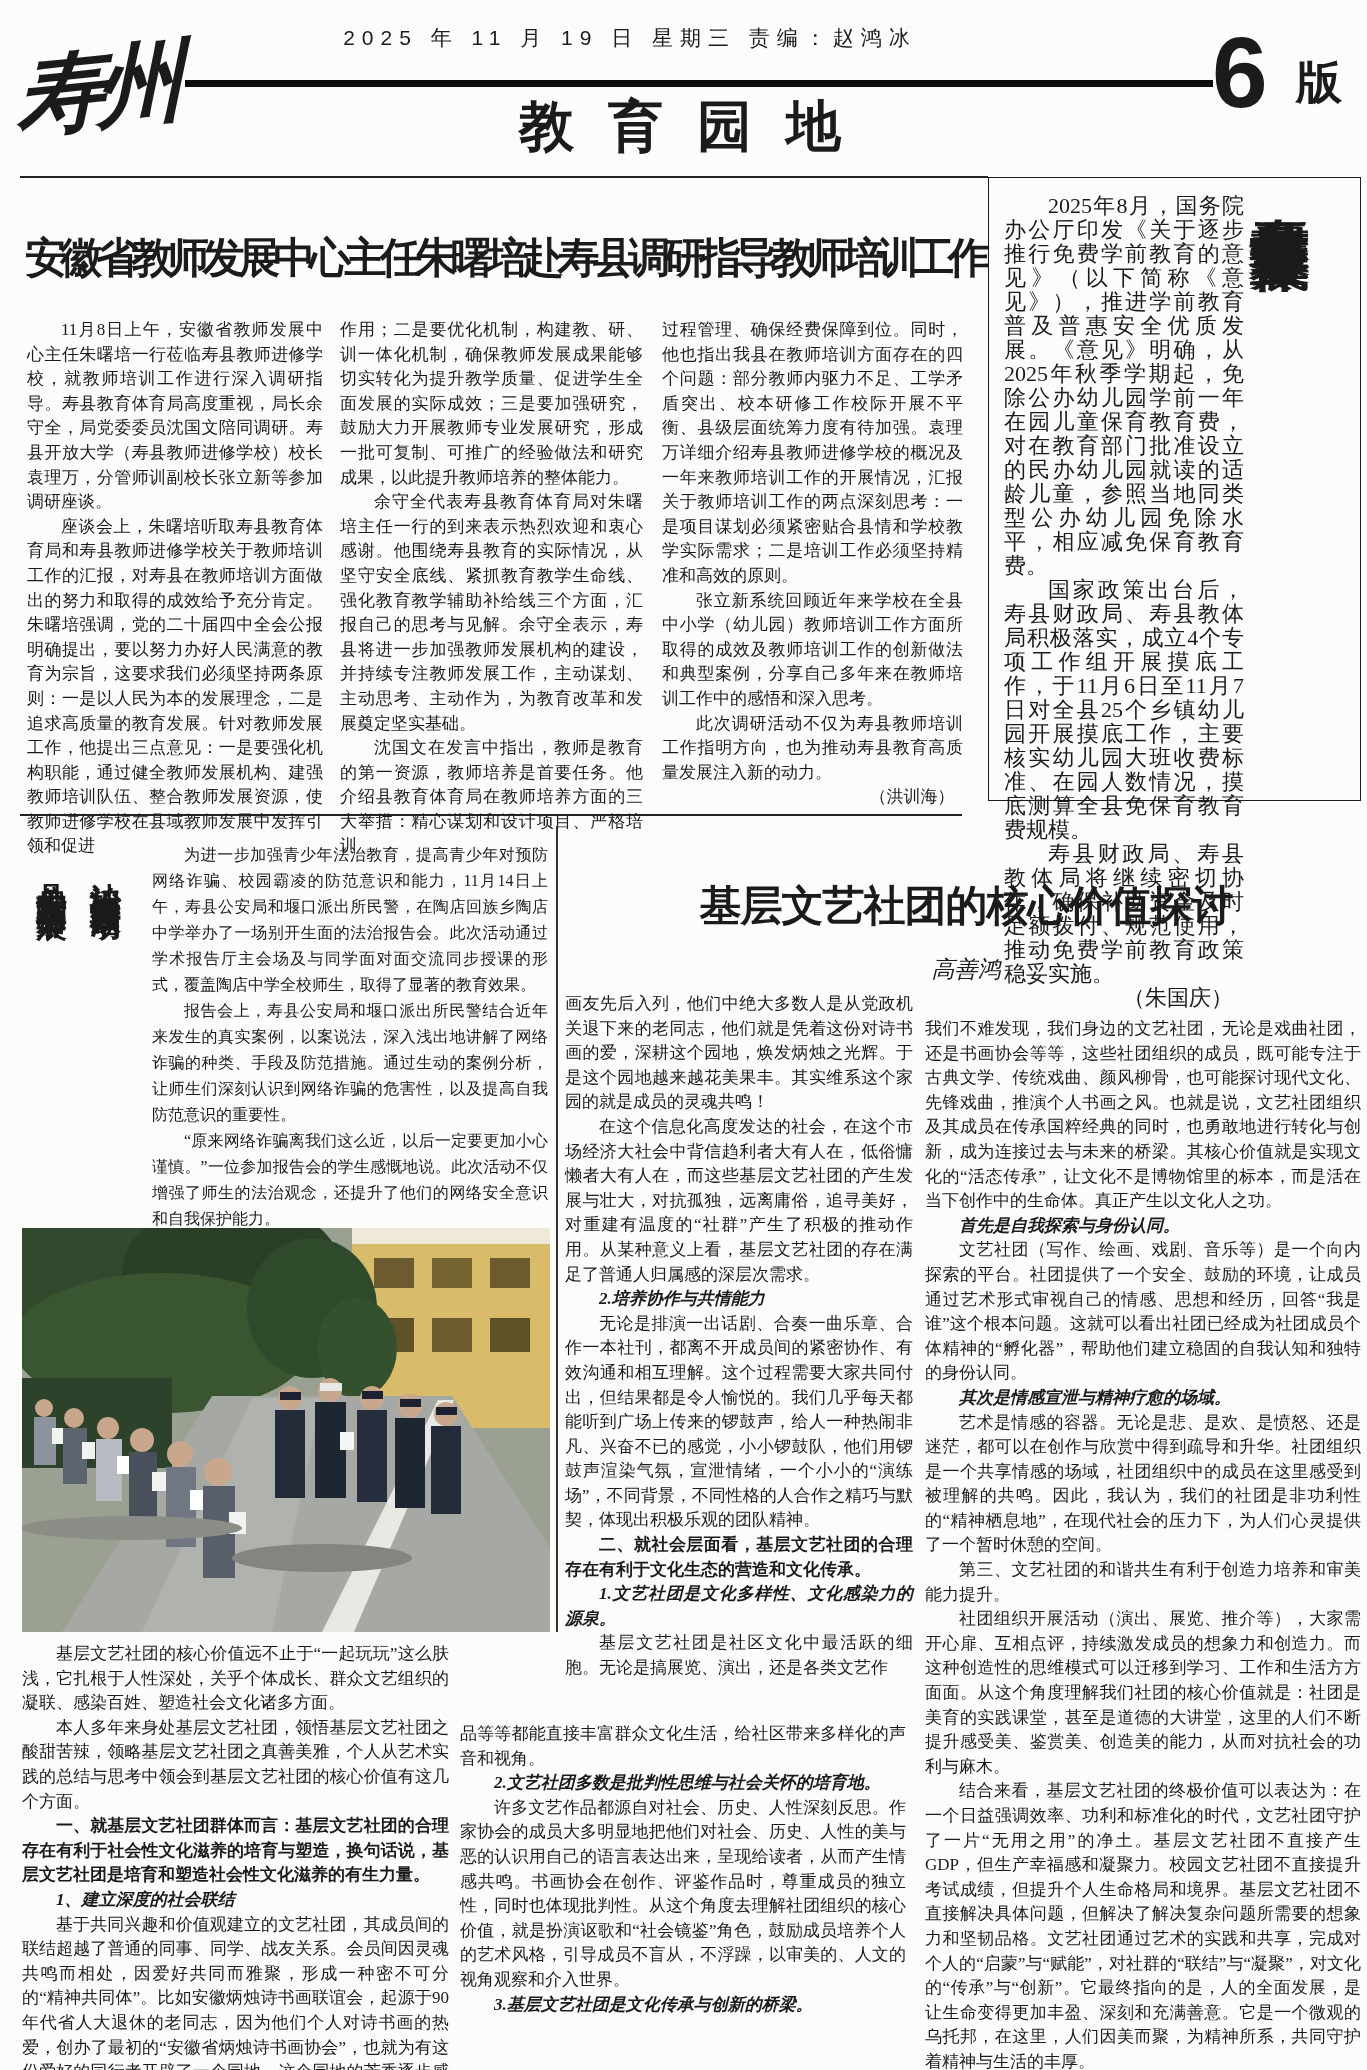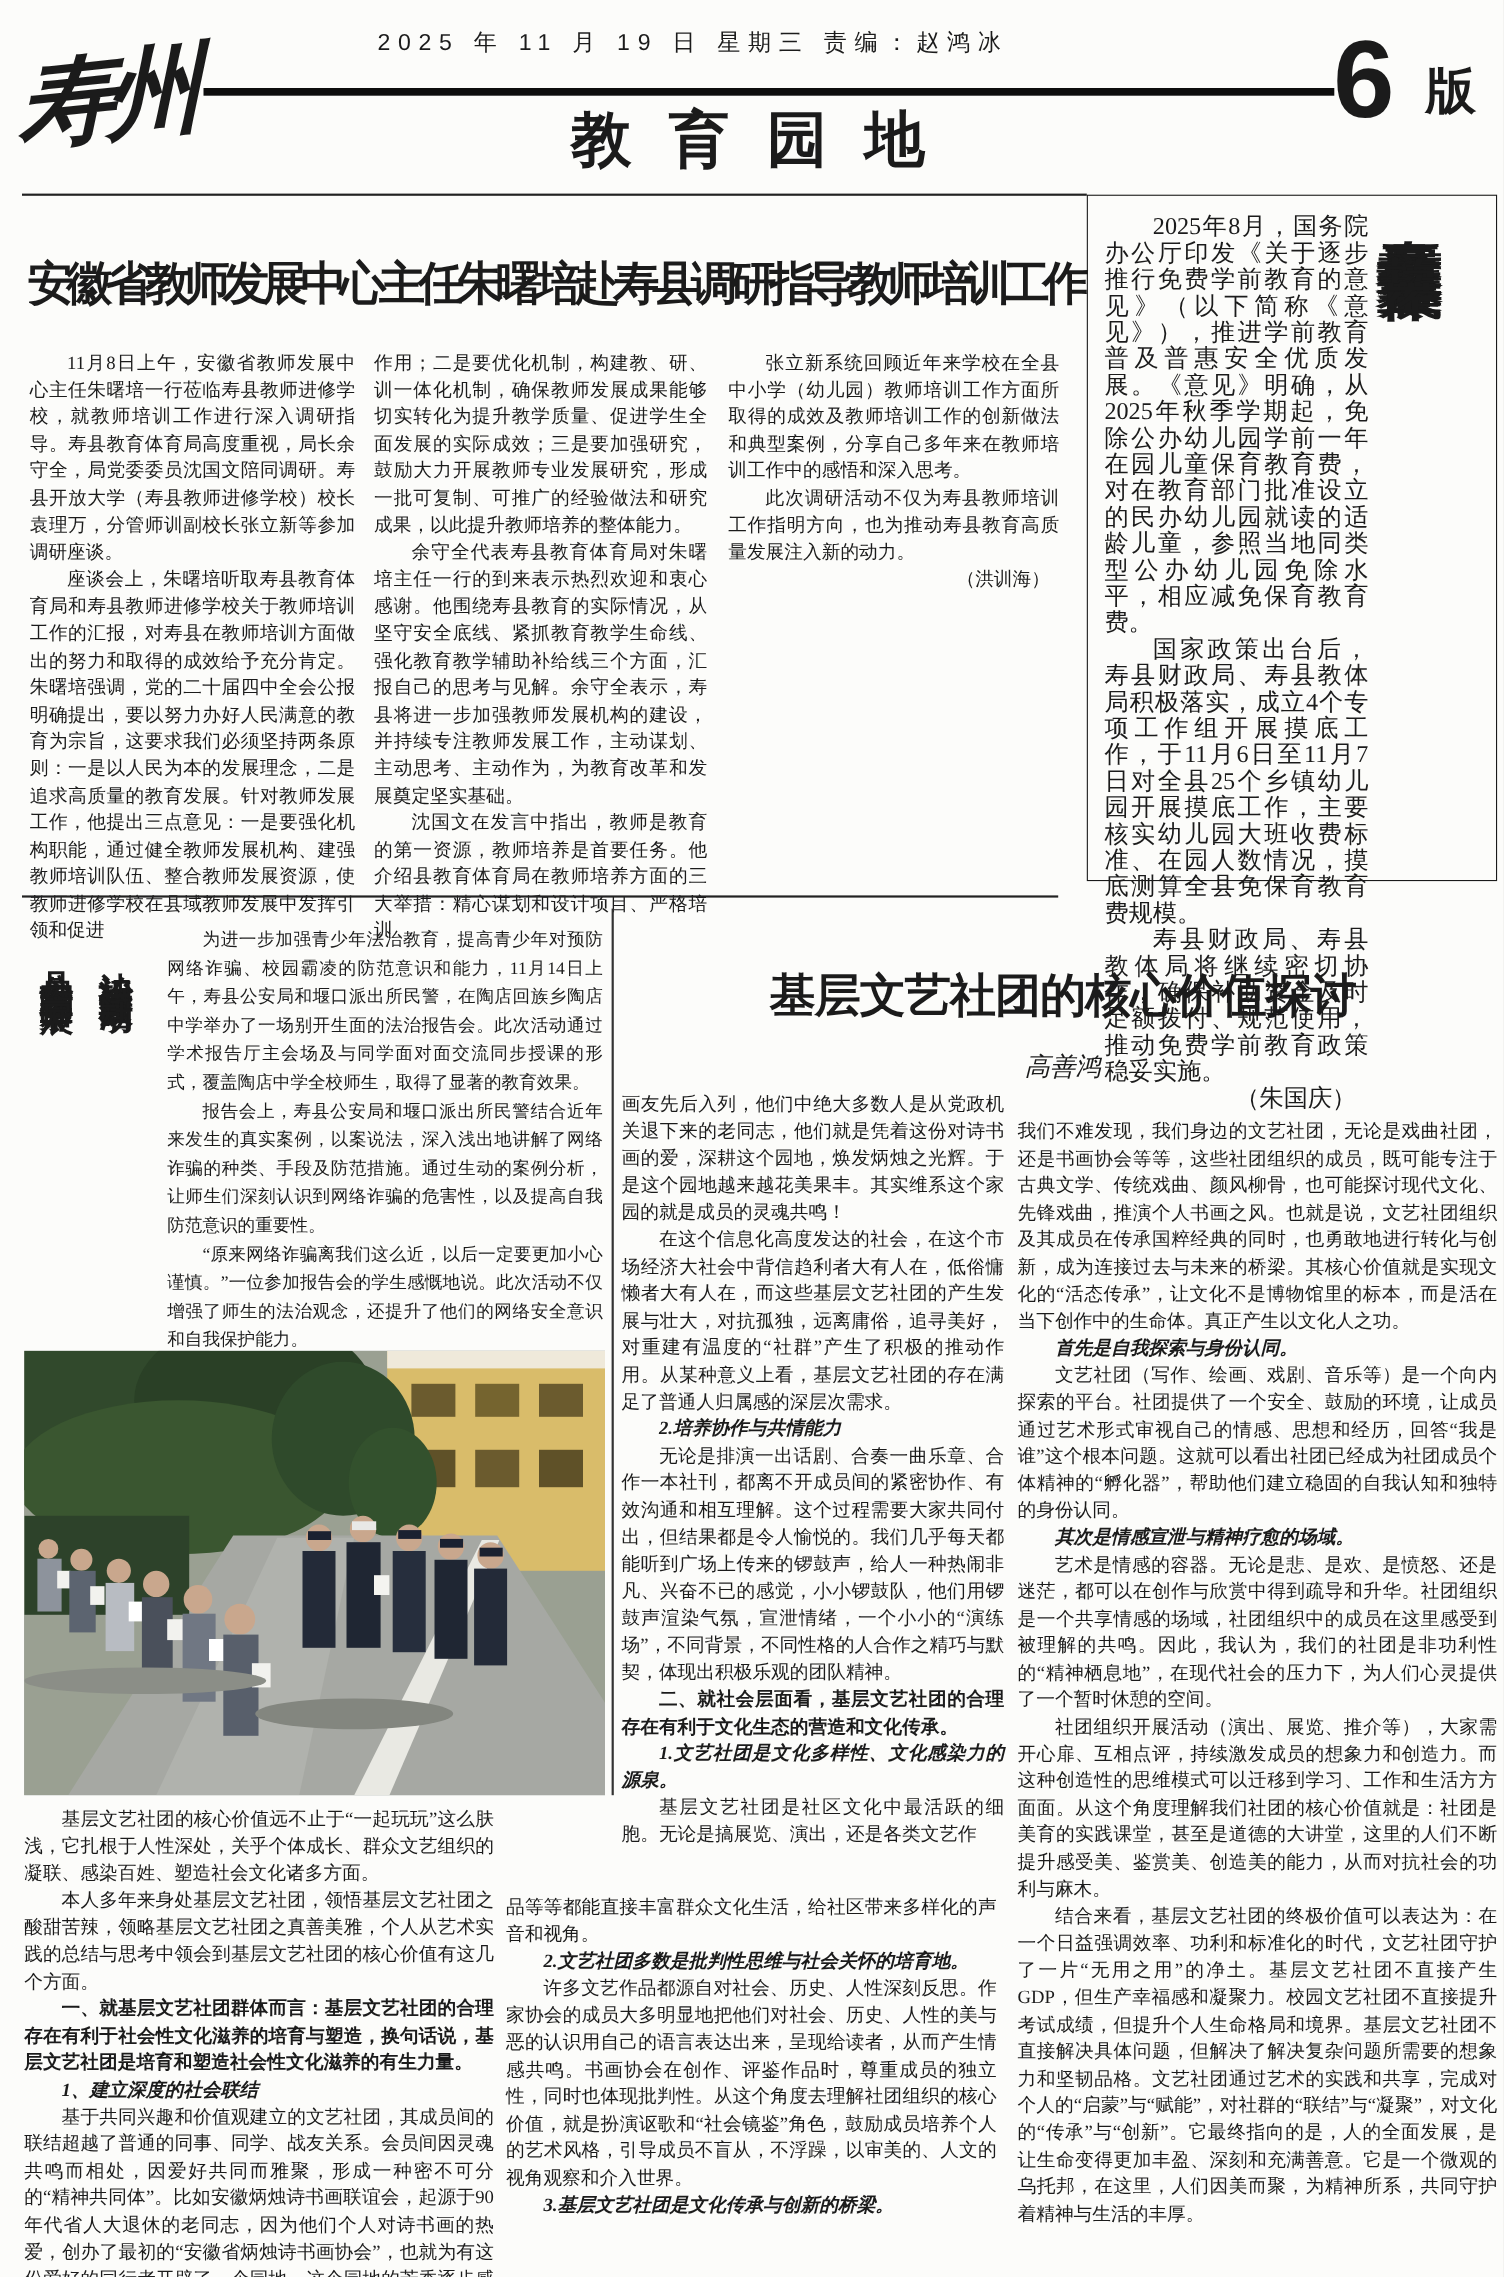--- a/index.html
+++ b/index.html
@@ -75,20 +75,21 @@
   <div class="abs newscol lead-c1">
       <p class="para s-n">11月8日上午，安徽省教师发展中心主任朱曙培一行莅临寿县教师进修学校，就教师培训工作进行深入调研指导。寿县教育体育局高度重视，局长余守全，局党委委员沈国文陪同调研。寿县开放大学（寿县教师进修学校）校长袁理万，分管师训副校长张立新等参加调研座谈。</p>
       <p class="para s-n">座谈会上，朱曙培听取寿县教育体育局和寿县教师进修学校关于教师培训工作的汇报，对寿县在教师培训方面做出的努力和取得的成效给予充分肯定。朱曙培强调，党的二十届四中全会公报明确提出，要以努力办好人民满意的教育为宗旨，这要求我们必须坚持两条原则：一是以人民为本的发展理念，二是追求高质量的教育发展。针对教师发展工作，他提出三点意见：一是要强化机构职能，通过健全教师发展机构、建强教师培训队伍、整合教师发展资源，使教师进修学校在县域教师发展中发挥引领和促进</p>
     </div>
   <div class="abs newscol lead-c2">
       <p class="para s-c">作用；二是要优化机制，构建教、研、训一体化机制，确保教师发展成果能够切实转化为提升教学质量、促进学生全面发展的实际成效；三是要加强研究，鼓励大力开展教师专业发展研究，形成一批可复制、可推广的经验做法和研究成果，以此提升教师培养的整体能力。</p>
       <p class="para s-n">余守全代表寿县教育体育局对朱曙培主任一行的到来表示热烈欢迎和衷心感谢。他围绕寿县教育的实际情况，从坚守安全底线、紧抓教育教学生命线、强化教育教学辅助补给线三个方面，汇报自己的思考与见解。余守全表示，寿县将进一步加强教师发展机构的建设，并持续专注教师发展工作，主动谋划、主动思考、主动作为，为教育改革和发展奠定坚实基础。</p>
       <p class="para s-n">沈国文在发言中指出，教师是教育的第一资源，教师培养是首要任务。他介绍县教育体育局在教师培养方面的三大举措：精心谋划和设计项目、严格培训</p>
     </div>
   <div class="abs newscol lead-c3">
+      <p class="para s-c">过程管理、确保经费保障到位。同时，他也指出我县在教师培训方面存在的四个问题：部分教师内驱力不足、工学矛盾突出、校本研修工作校际开展不平衡、县级层面统筹力度有待加强。袁理万详细介绍寿县教师进修学校的概况及一年来教师培训工作的开展情况，汇报关于教师培训工作的两点深刻思考：一是项目谋划必须紧密贴合县情和学校教学实际需求；二是培训工作必须坚持精准和高效的原则。</p>
       <p class="para s-n">张立新系统回顾近年来学校在全县中小学（幼儿园）教师培训工作方面所取得的成效及教师培训工作的创新做法和典型案例，分享自己多年来在教师培训工作中的感悟和深入思考。</p>
       <p class="para s-n">此次调研活动不仅为寿县教师培训工作指明方向，也为推动寿县教育高质量发展注入新的动力。</p>
       <p class="para s-sig">（洪训海）</p>
     </div>
 
   <div class="abs psbox"></div>
   <div class="abs ps-body">
       <p class="para s-n">2025年8月，国务院办公厅印发《关于逐步推行免费学前教育的意见》（以下简称《意见》），推进学前教育普及普惠安全优质发展。《意见》明确，从2025年秋季学期起，免除公办幼儿园学前一年在园儿童保育教育费，对在教育部门批准设立的民办幼儿园就读的适龄儿童，参照当地同类型公办幼儿园免除水平，相应减免保育教育费。</p>
       <p class="para s-n">国家政策出台后，寿县财政局、寿县教体局积极落实，成立4个专项工作组开展摸底工作，于11月6日至11月7日对全县25个乡镇幼儿园开展摸底工作，主要核实幼儿园大班收费标准、在园人数情况，摸底测算全县免保育教育费规模。</p>
       <p class="para s-n">寿县财政局、寿县教体局将继续密切协作，确保补助资金及时足额拨付、规范使用，推动免费学前教育政策稳妥实施。</p>
@@ -194,17 +195,18 @@
       <p class="para s-k">2.文艺社团多数是批判性思维与社会关怀的培育地。</p>
       <p class="para s-n">许多文艺作品都源自对社会、历史、人性深刻反思。作家协会的成员大多明显地把他们对社会、历史、人性的美与恶的认识用自己的语言表达出来，呈现给读者，从而产生情感共鸣。书画协会在创作、评鉴作品时，尊重成员的独立性，同时也体现批判性。从这个角度去理解社团组织的核心价值，就是扮演讴歌和“社会镜鉴”角色，鼓励成员培养个人的艺术风格，引导成员不盲从，不浮躁，以审美的、人文的视角观察和介入世界。</p>
       <p class="para s-k">3.基层文艺社团是文化传承与创新的桥梁。</p>
     </div>
   <div class="abs newscol feat-right">
       <p class="para s-c">我们不难发现，我们身边的文艺社团，无论是戏曲社团，还是书画协会等等，这些社团组织的成员，既可能专注于古典文学、传统戏曲、颜风柳骨，也可能探讨现代文化、先锋戏曲，推演个人书画之风。也就是说，文艺社团组织及其成员在传承国粹经典的同时，也勇敢地进行转化与创新，成为连接过去与未来的桥梁。其核心价值就是实现文化的“活态传承”，让文化不是博物馆里的标本，而是活在当下创作中的生命体。真正产生以文化人之功。</p>
       <p class="para s-k">首先是自我探索与身份认同。</p>
       <p class="para s-n">文艺社团（写作、绘画、戏剧、音乐等）是一个向内探索的平台。社团提供了一个安全、鼓励的环境，让成员通过艺术形式审视自己的情感、思想和经历，回答“我是谁”这个根本问题。这就可以看出社团已经成为社团成员个体精神的“孵化器”，帮助他们建立稳固的自我认知和独特的身份认同。</p>
       <p class="para s-k">其次是情感宣泄与精神疗愈的场域。</p>
       <p class="para s-n">艺术是情感的容器。无论是悲、是欢、是愤怒、还是迷茫，都可以在创作与欣赏中得到疏导和升华。社团组织是一个共享情感的场域，社团组织中的成员在这里感受到被理解的共鸣。因此，我认为，我们的社团是非功利性的“精神栖息地”，在现代社会的压力下，为人们心灵提供了一个暂时休憩的空间。</p>
+      <p class="para s-n">第三、文艺社团的和谐共生有利于创造力培养和审美能力提升。</p>
       <p class="para s-n">社团组织开展活动（演出、展览、推介等），大家需开心扉、互相点评，持续激发成员的想象力和创造力。而这种创造性的思维模式可以迁移到学习、工作和生活方方面面。从这个角度理解我们社团的核心价值就是：社团是美育的实践课堂，甚至是道德的大讲堂，这里的人们不断提升感受美、鉴赏美、创造美的能力，从而对抗社会的功利与麻木。</p>
       <p class="para s-n">结合来看，基层文艺社团的终极价值可以表达为：在一个日益强调效率、功利和标准化的时代，文艺社团守护了一片“无用之用”的净土。基层文艺社团不直接产生GDP，但生产幸福感和凝聚力。校园文艺社团不直接提升考试成绩，但提升个人生命格局和境界。基层文艺社团不直接解决具体问题，但解决了解决复杂问题所需要的想象力和坚韧品格。文艺社团通过艺术的实践和共享，完成对个人的“启蒙”与“赋能”，对社群的“联结”与“凝聚”，对文化的“传承”与“创新”。它最终指向的是，人的全面发展，是让生命变得更加丰盈、深刻和充满善意。它是一个微观的乌托邦，在这里，人们因美而聚，为精神所系，共同守护着精神与生活的丰厚。</p>
     </div>
 
 </div>
 
 </body></html>

